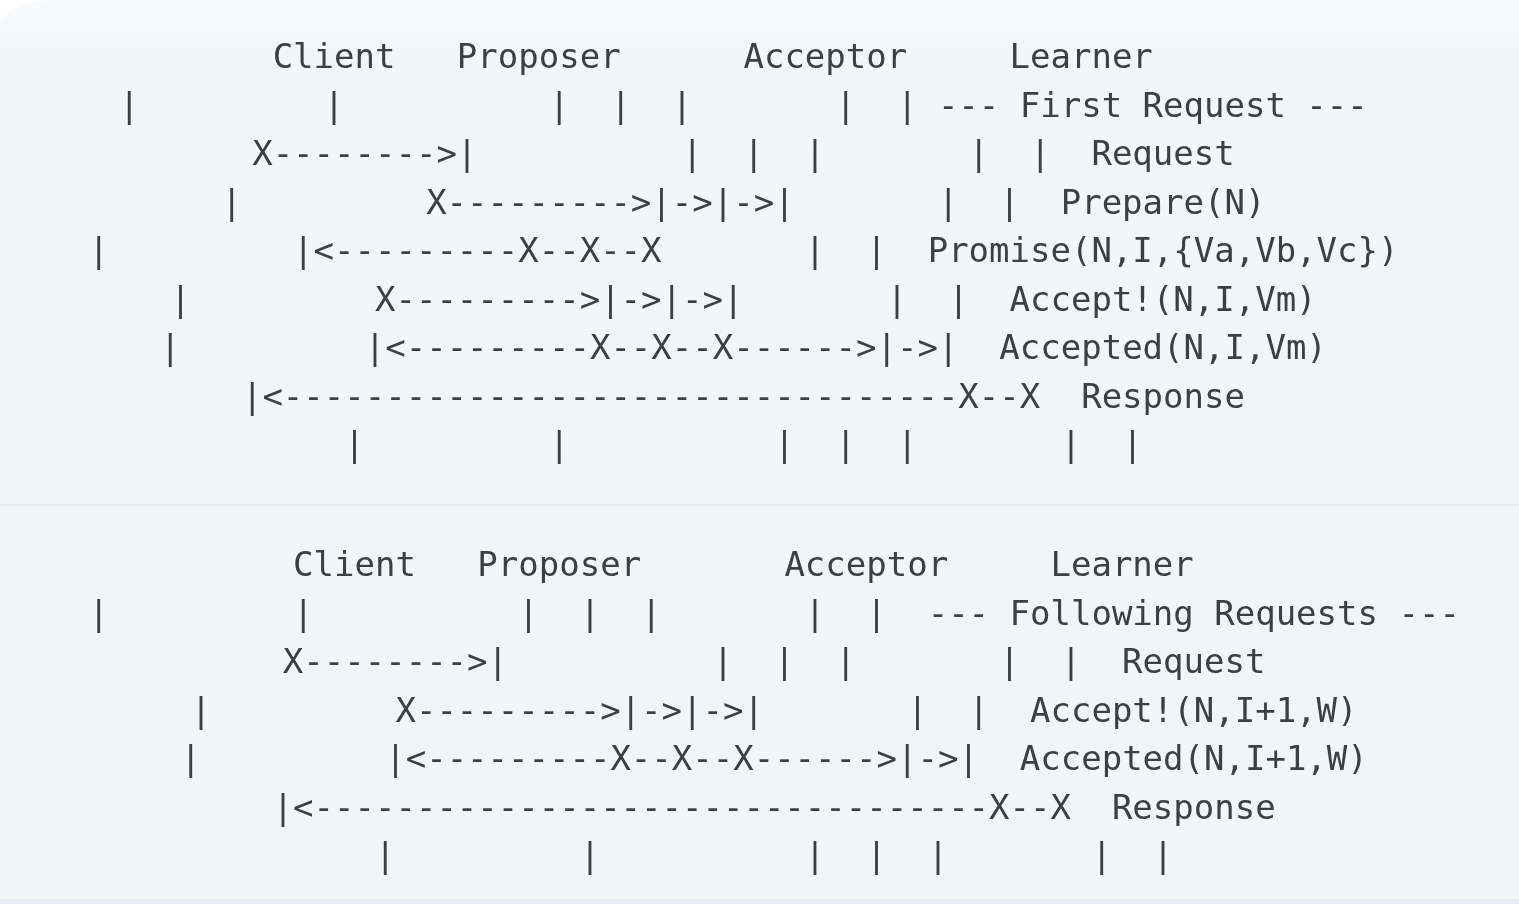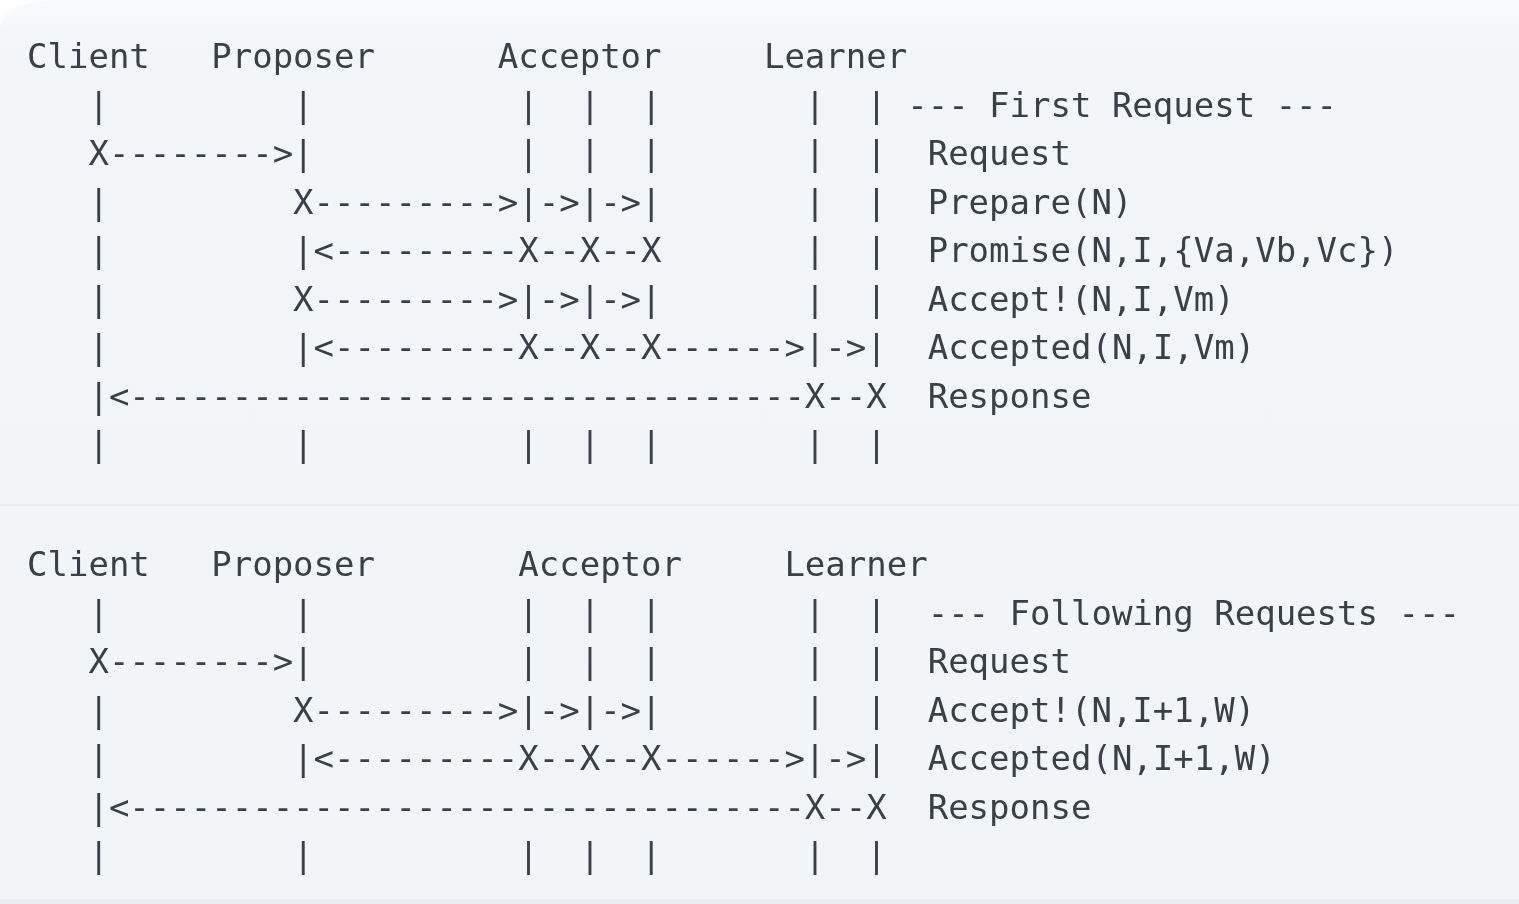--- a/index.html
+++ b/index.html
@@ -27,20 +27,21 @@
     position: absolute;
     margin: 0;
     padding: 0;
     font-family: "DejaVu Sans Mono", monospace;
     font-size: 34px;
     line-height: 48.5px;
     font-weight: normal;
     color: #3a4046;
     white-space: pre;
     letter-spacing: 0;
+    text-align: center;
   }
   #diagram-first-request {
     left: 27px;
     top: 32px;
   }
   #diagram-following-requests {
     left: 27px;
     top: 540px;
   }
   .block-divider {

